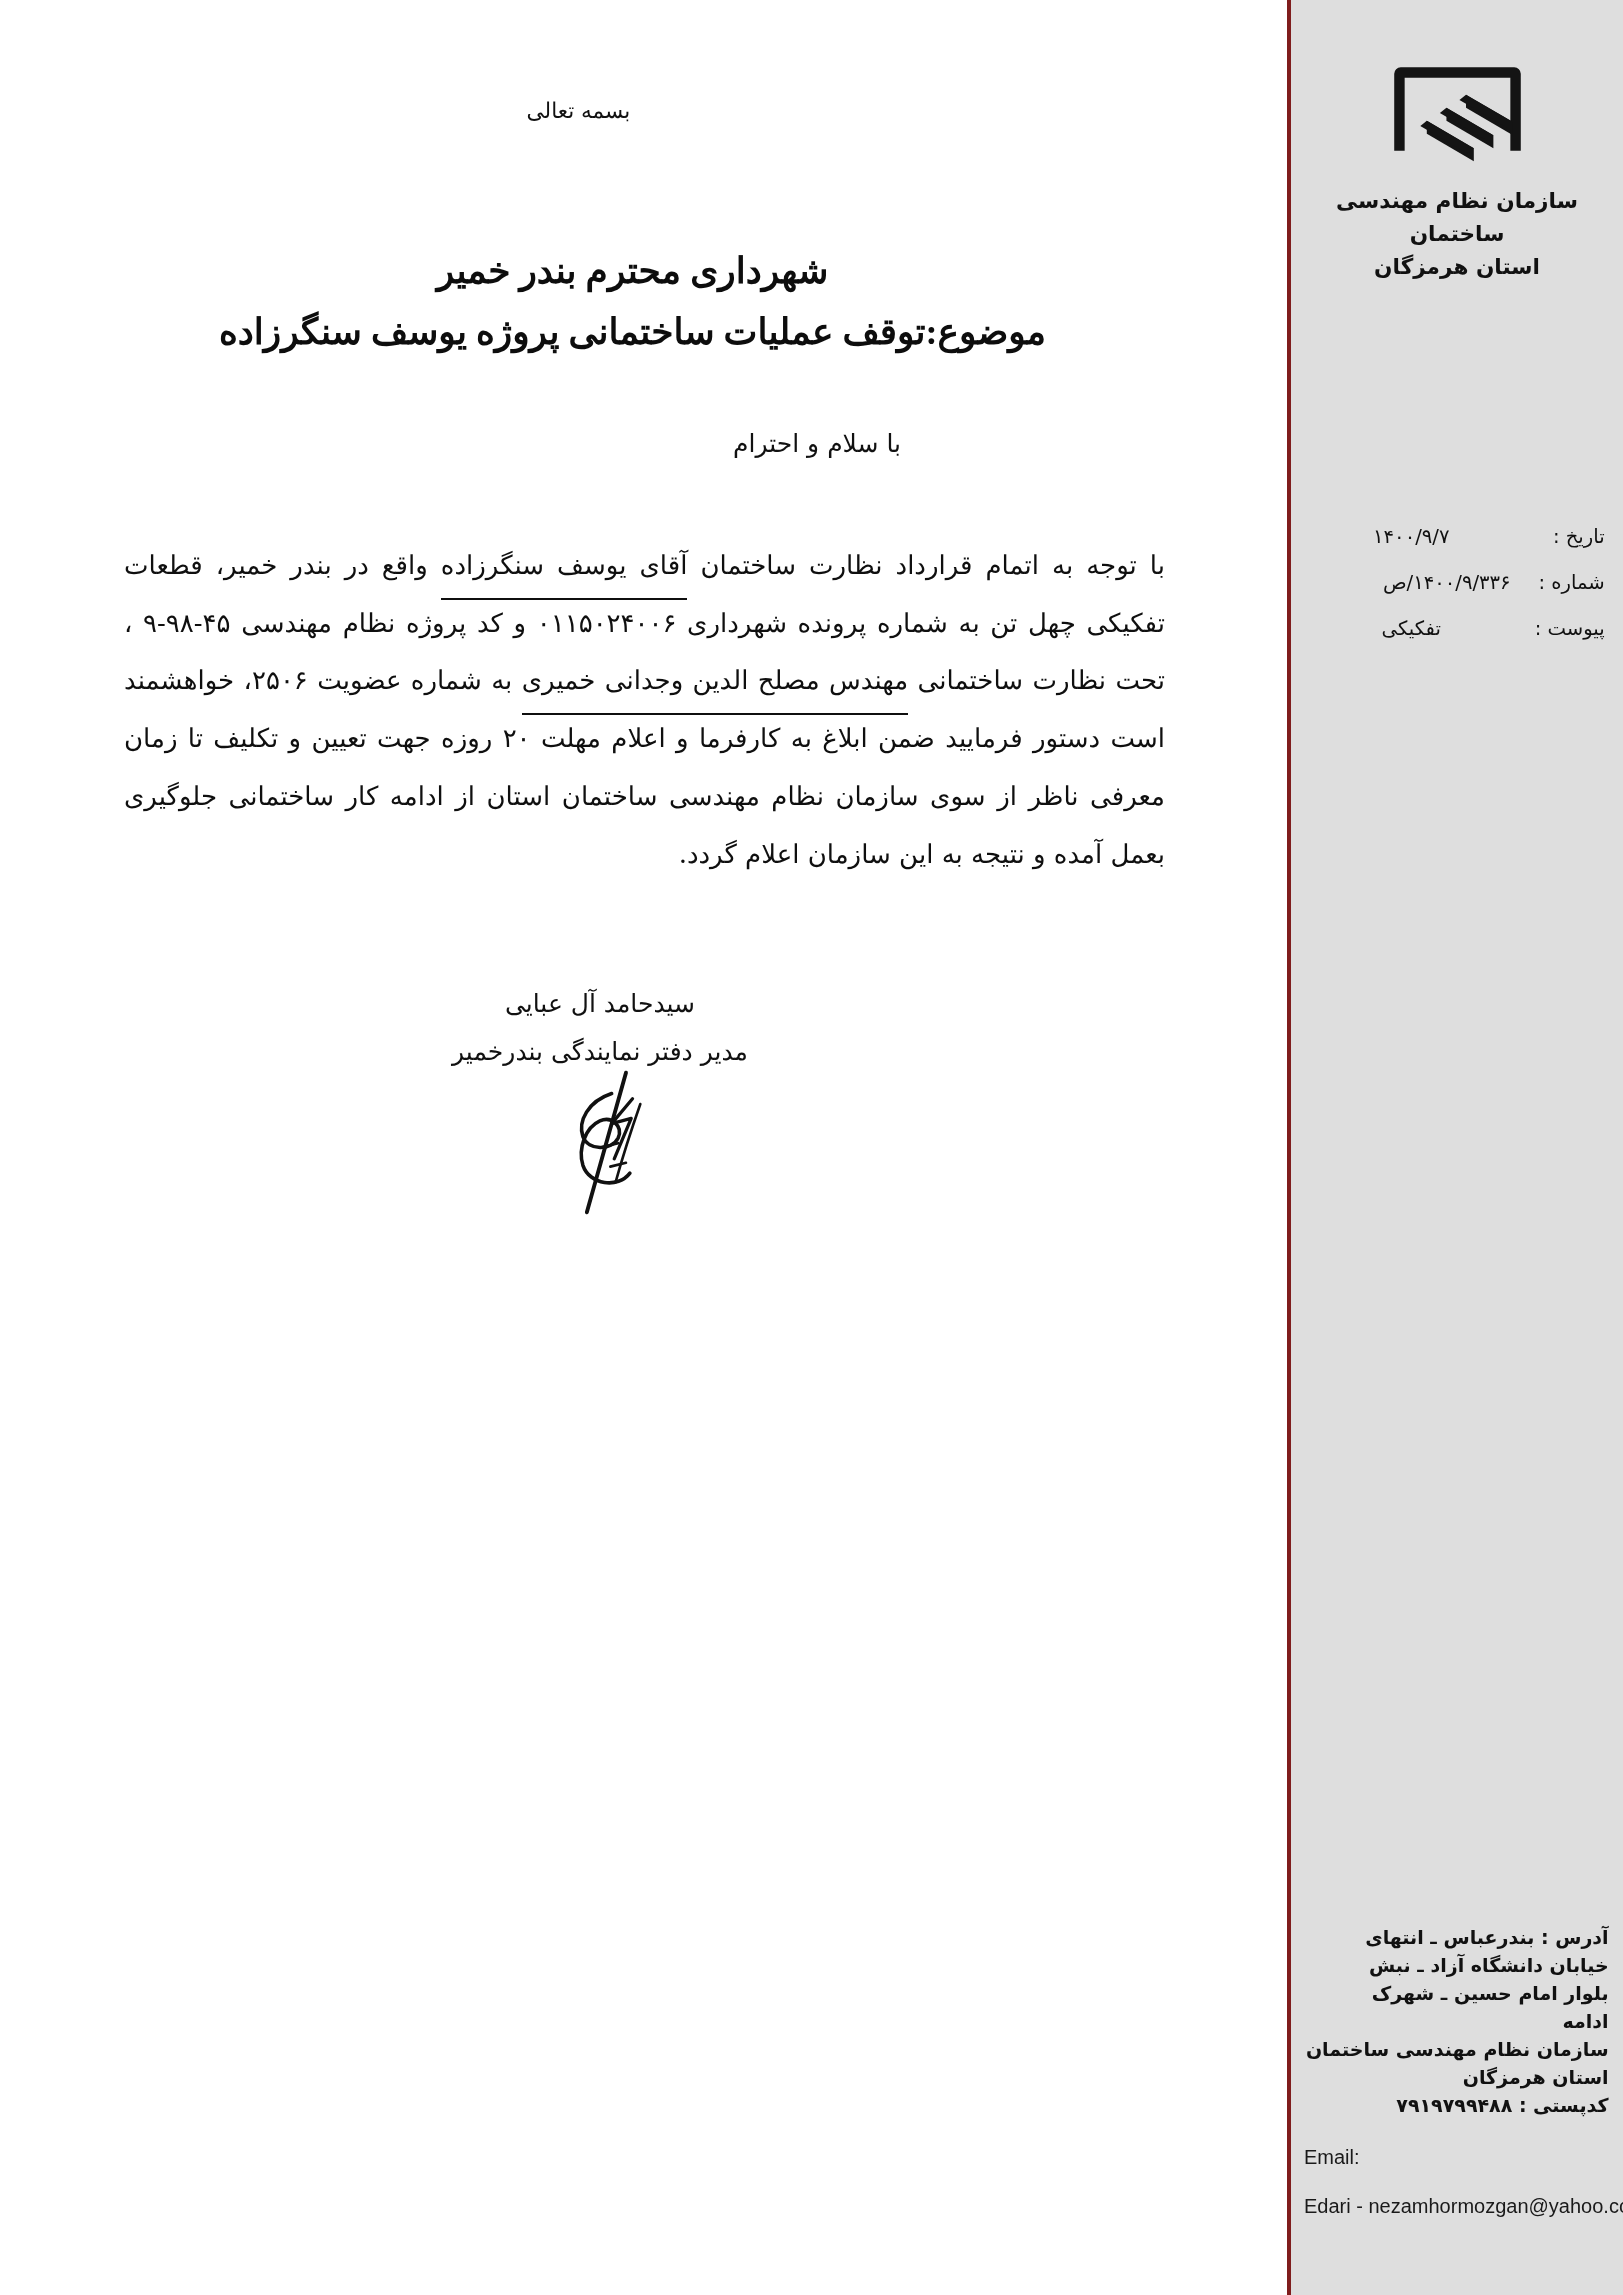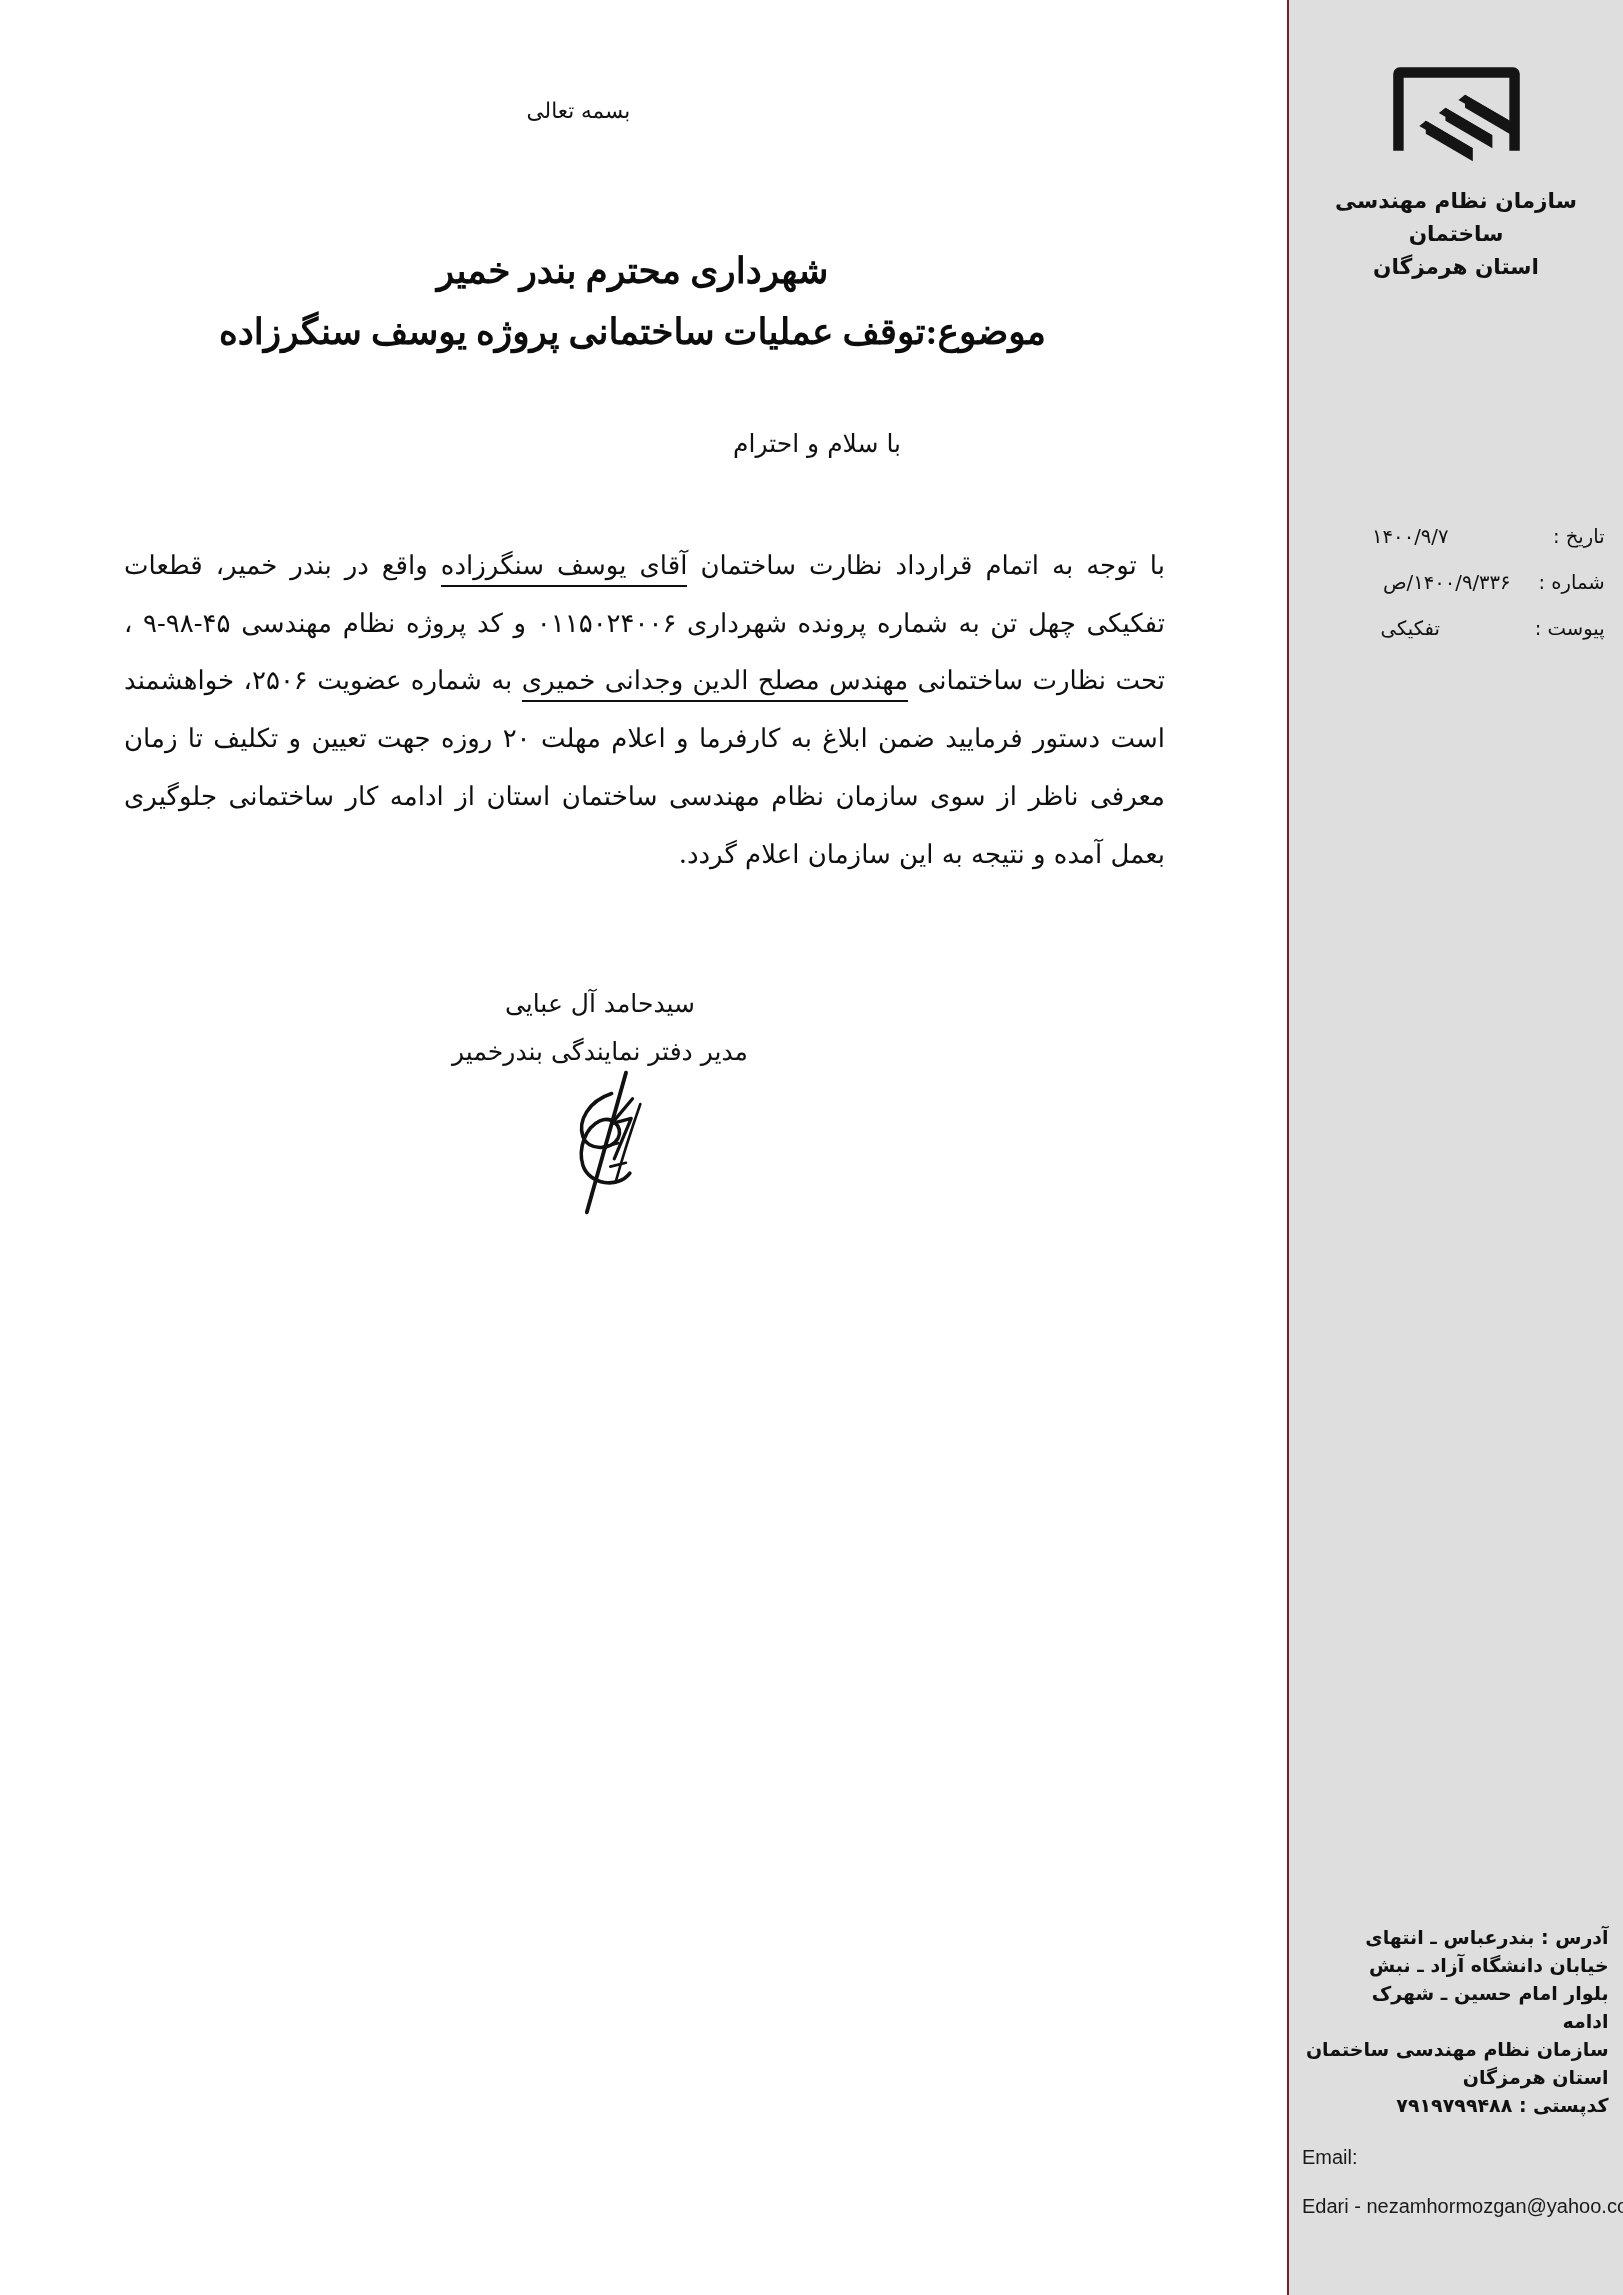--- a/index.html
+++ b/index.html
@@ -19,21 +19,21 @@
   }
 
   
   .sidebar {
     position: absolute;
     top: 0;
     right: 0;
     width: 336px;
     height: 2295px;
     background: #dedede;
-    border-left: 2px solid #7f1d1d;
+    border-left: 4px solid #7f1d1d;
     box-sizing: border-box;
   }
 
   .sidebar-inner {
     position: absolute;
     top: 0; right: 0; bottom: 0; left: 0;
     padding: 0 18.3px;
   }
 
   
@@ -194,21 +194,21 @@
     font-family: "DejaVu Serif", "Liberation Serif", serif;
     font-size: 26px;
     line-height: 2.22;
     color: #0f0f0f;
     text-align: justify;
     text-align-last: right;
   }
   .body p { margin: 0; }
   .u {
     border-bottom: 2px solid #0f0f0f;
-    padding-bottom: 5px;
+    padding-bottom: 18px;
   }
 
   .signature {
     position: absolute;
     top: 985px;
     right: 458px;
     width: 458px;
     text-align: center;
   }
   .sig-name {

